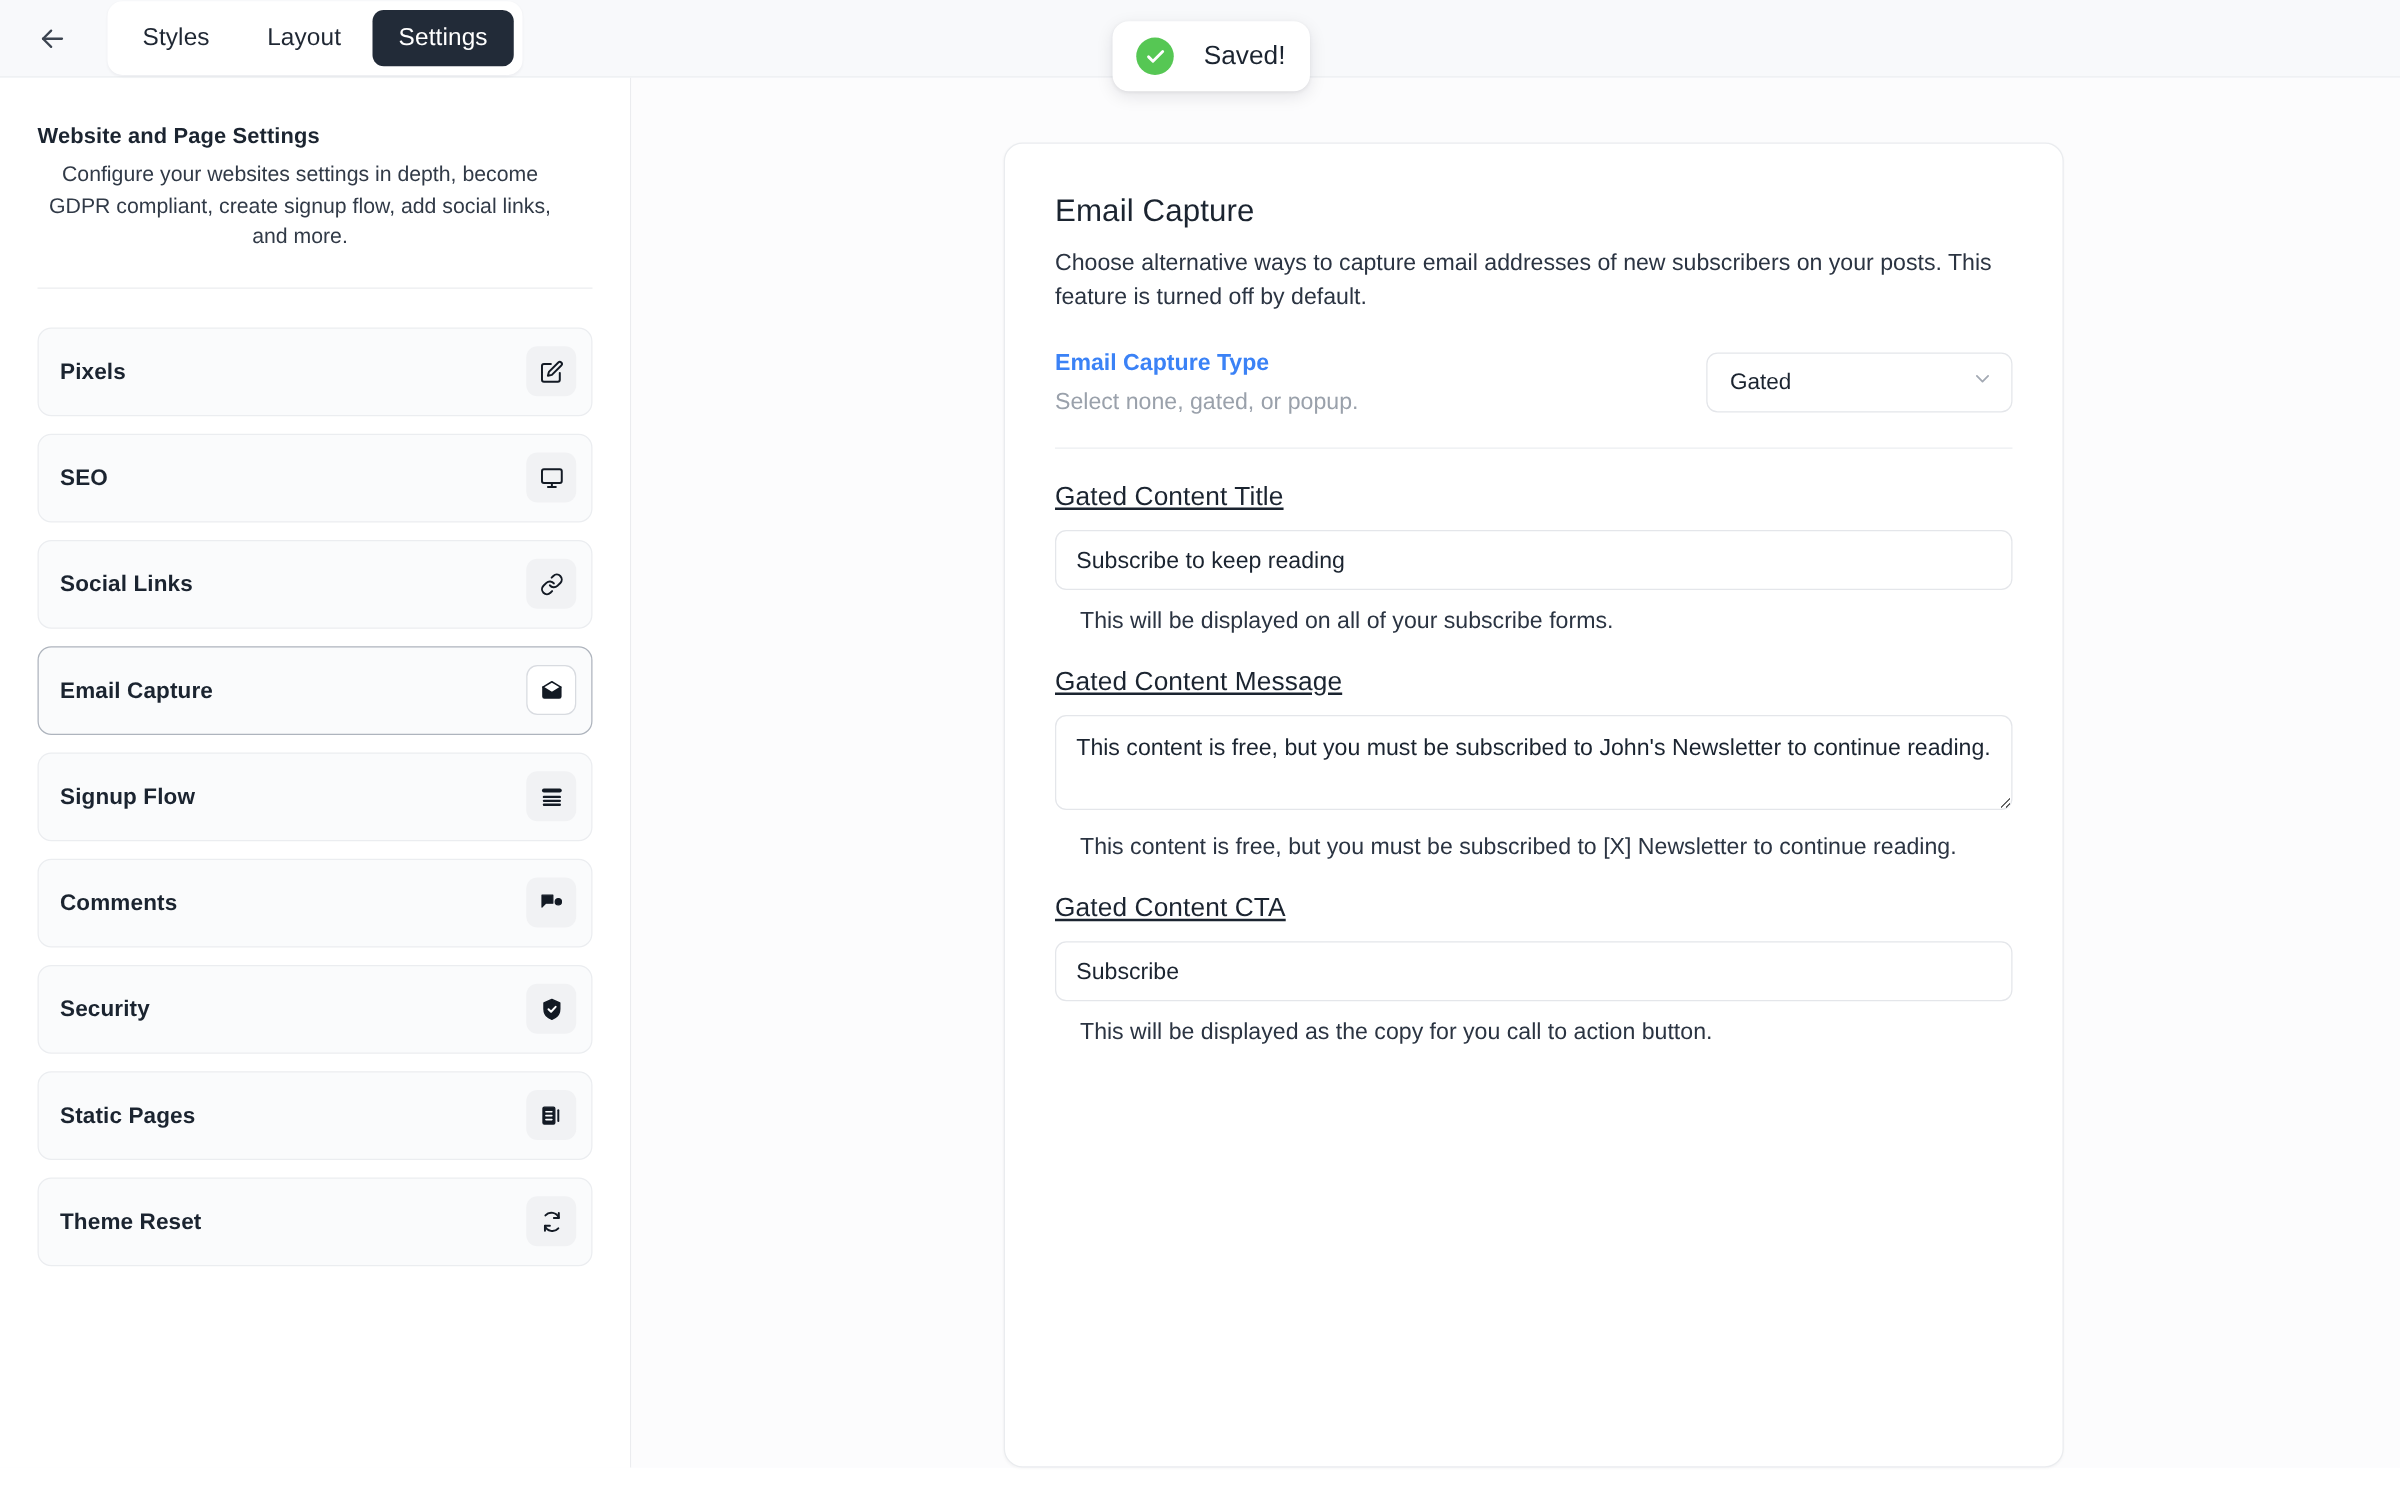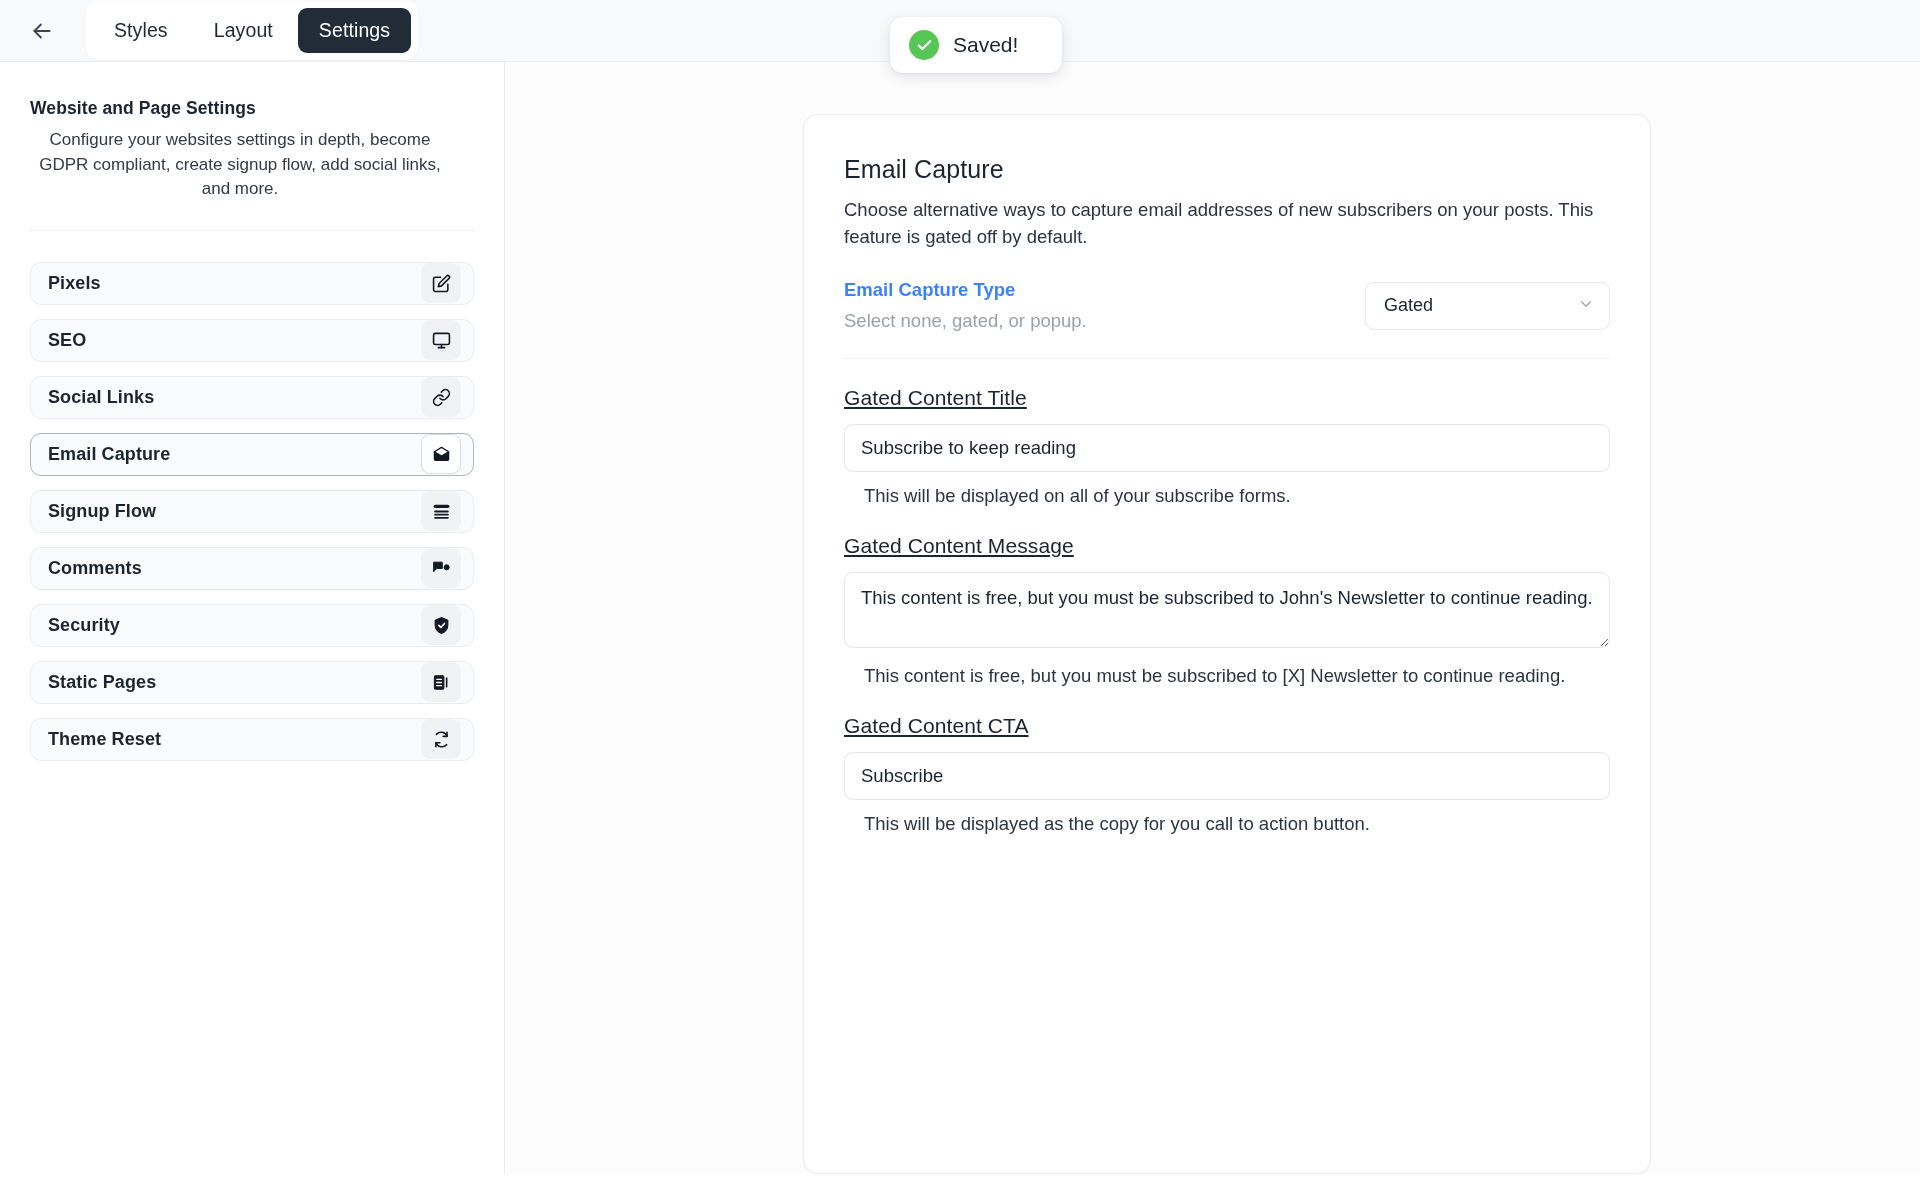--- a/index.html
+++ b/index.html
@@ -58,24 +58,24 @@
   }
 
   
   .toast {
     position: absolute;
     left: 890px;
     top: 17px;
     background: #ffffff;
     border-radius: 13px;
     box-shadow: 0 4px 14px rgba(16,24,40,0.10), 0 1px 3px rgba(16,24,40,0.06);
-    padding: 13px 44px 13px 19px;
-    display: flex;
-    align-items: center;
-    gap: 14px;
+    padding: 13px 20px 13px 19px;
+    display: flex;
+    align-items: center;
+    gap: 24px;
   }
   .toast-check {
     width: 30px;
     height: 30px;
     border-radius: 50%;
     background: #56c754;
     display: flex;
     align-items: center;
     justify-content: center;
     flex: none;
@@ -118,21 +118,21 @@
     margin-top: 28px;
     border-top: 1px solid #ebedf0;
   }
   .side-list {
     margin-top: 31px;
     display: flex;
     flex-direction: column;
     gap: 14px;
   }
   .side-item {
-    height: 43px;
+    height: 71px;
     background: #fafbfc;
     border: 1px solid #ebedf0;
     border-radius: 11px;
     display: flex;
     align-items: center;
     justify-content: space-between;
     padding: 0 12px 0 17px;
     cursor: pointer;
   }
   .side-item.active {
@@ -410,21 +410,21 @@
         </span>
       </div>
 
     </div>
   </div>
 
   <div class="main">
     <div class="card">
 
       <div class="card-title">Email Capture</div>
-      <div class="card-desc">Choose alternative ways to capture email addresses of new subscribers on your posts. This feature is gated off by default.</div>
+      <div class="card-desc">Choose alternative ways to capture email addresses of new subscribers on your posts. This feature is turned off by default.</div>
 
       <div class="type-row">
         <div>
           <div class="type-label">Email Capture Type</div>
           <div class="type-sub">Select none, gated, or popup.</div>
         </div>
         <div class="select">
           <span class="select-value">Gated</span>
           <span>
             <svg width="18" height="18" viewBox="0 0 24 24" fill="none" stroke="#a3a9b3" stroke-width="1.9" stroke-linecap="round" stroke-linejoin="round">

